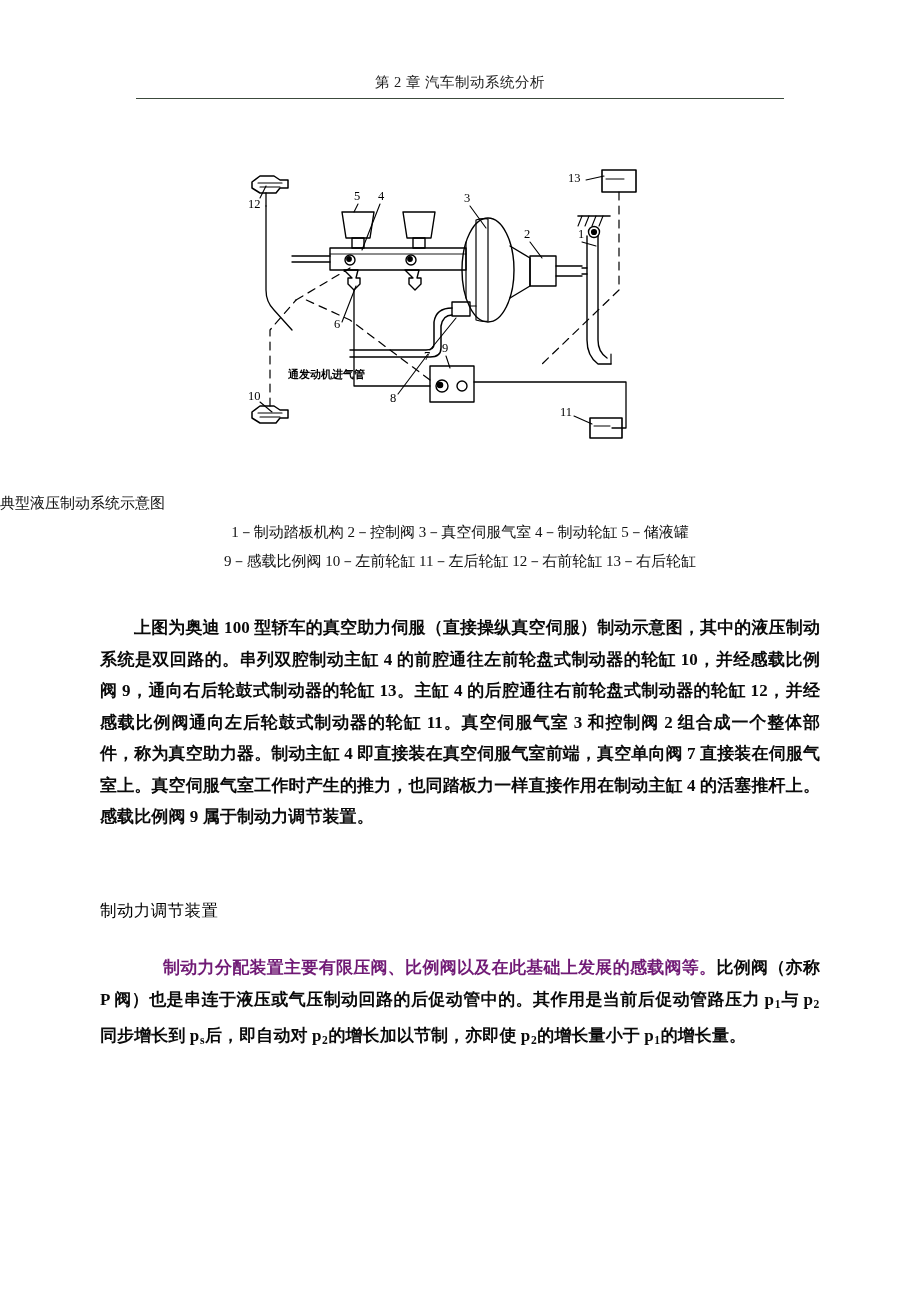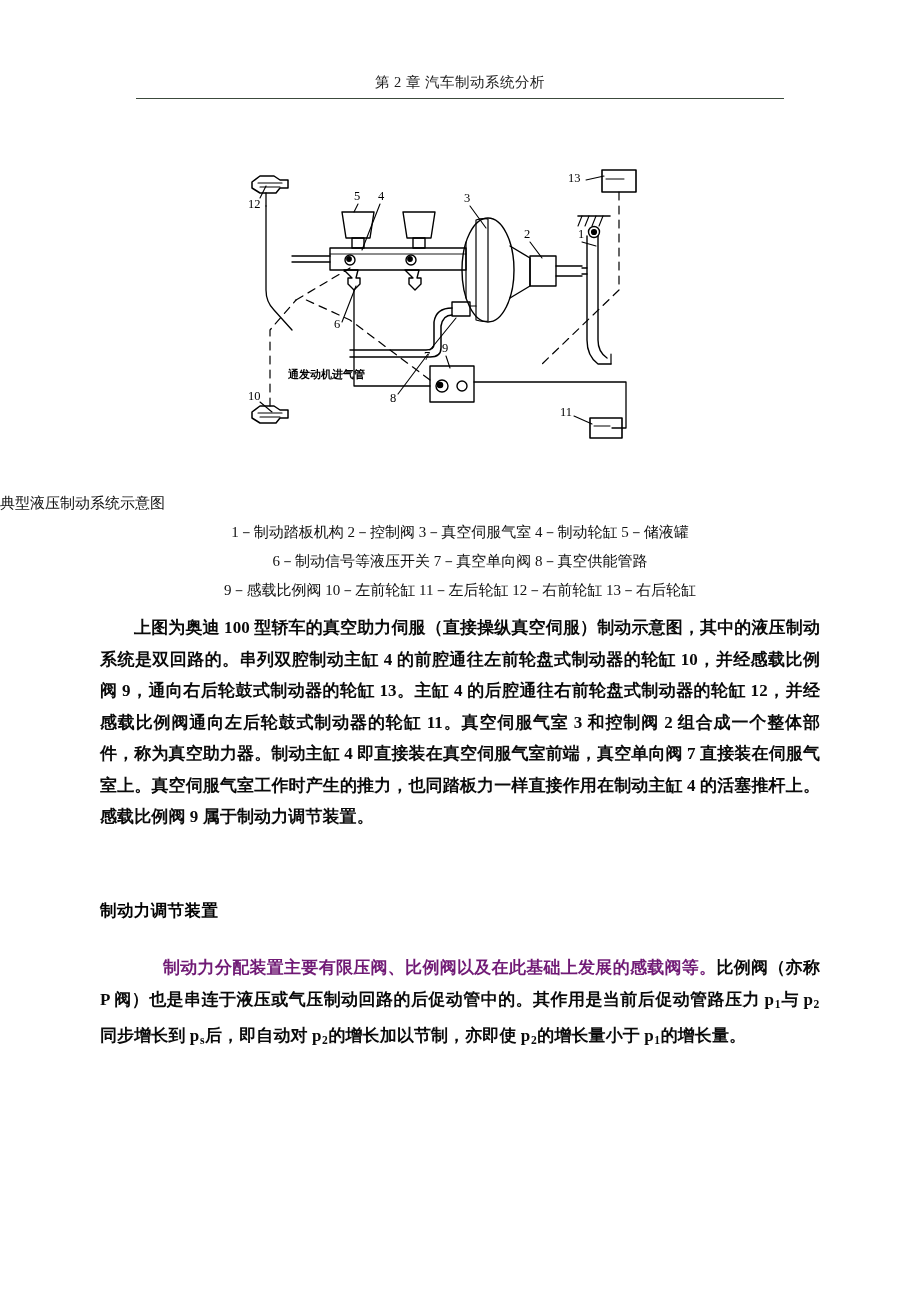--- a/index.html
+++ b/index.html
@@ -99,21 +99,21 @@
     color: #0a0a0a;
     letter-spacing: 0.1px;
     font-weight: bold;
   }
   p.indent { text-indent: 2em; }
 
   h2.section-heading {
     margin: 0;
     font-family: "DejaVu Sans", "Liberation Sans", sans-serif;
     font-size: 16.5px;
-    font-weight: bold;
+    font-weight: normal;
     line-height: 26px;
     color: #000000;
     letter-spacing: 0.4px;
   }
 
   .red-text { color: #701a75; margin-left: 29px; }
 
   sub {
     font-size: 0.68em;
     vertical-align: -0.28em;
@@ -286,21 +286,20 @@
         </g>
 
         <text x="58" y="228" font-family="DejaVu Sans, Liberation Sans, sans-serif" font-size="11" font-weight="bold" fill="#000">通发动机进气管</text>
       </svg>
     </div>
 
     <div class="fig-caption">典型液压制动系统示意图</div>
 
     <div class="fig-legend">
       <div>1－制动踏板机构  2－控制阀  3－真空伺服气室  4－制动轮缸  5－储液罐</div>
-      <div>6－制动信号等液压开关  7－真空单向阀  8－真空供能管路</div>
       <div>9－感载比例阀  10－左前轮缸  11－左后轮缸  12－右前轮缸  13－右后轮缸</div>
     </div>
   </div>
 
   <div class="body-block" style="top:612px;">
     <p class="para indent">上图为奥迪 100 型轿车的真空助力伺服（直接操纵真空伺服）制动示意图，其中的液压制动系统是双回路的。串列双腔制动主缸 4 的前腔通往左前轮盘式制动器的轮缸 10，并经感载比例阀 9，通向右后轮鼓式制动器的轮缸 13。主缸 4 的后腔通往右前轮盘式制动器的轮缸 12，并经感载比例阀通向左后轮鼓式制动器的轮缸 11。真空伺服气室 3 和控制阀 2 组合成一个整体部件，称为真空助力器。制动主缸 4 即直接装在真空伺服气室前端，真空单向阀 7 直接装在伺服气室上。真空伺服气室工作时产生的推力，也同踏板力一样直接作用在制动主缸 4 的活塞推杆上。感载比例阀 9 属于制动力调节装置。</p>
   </div>
 
   <div class="body-block" style="top:898px;">
     <h2 class="section-heading">制动力调节装置</h2>

